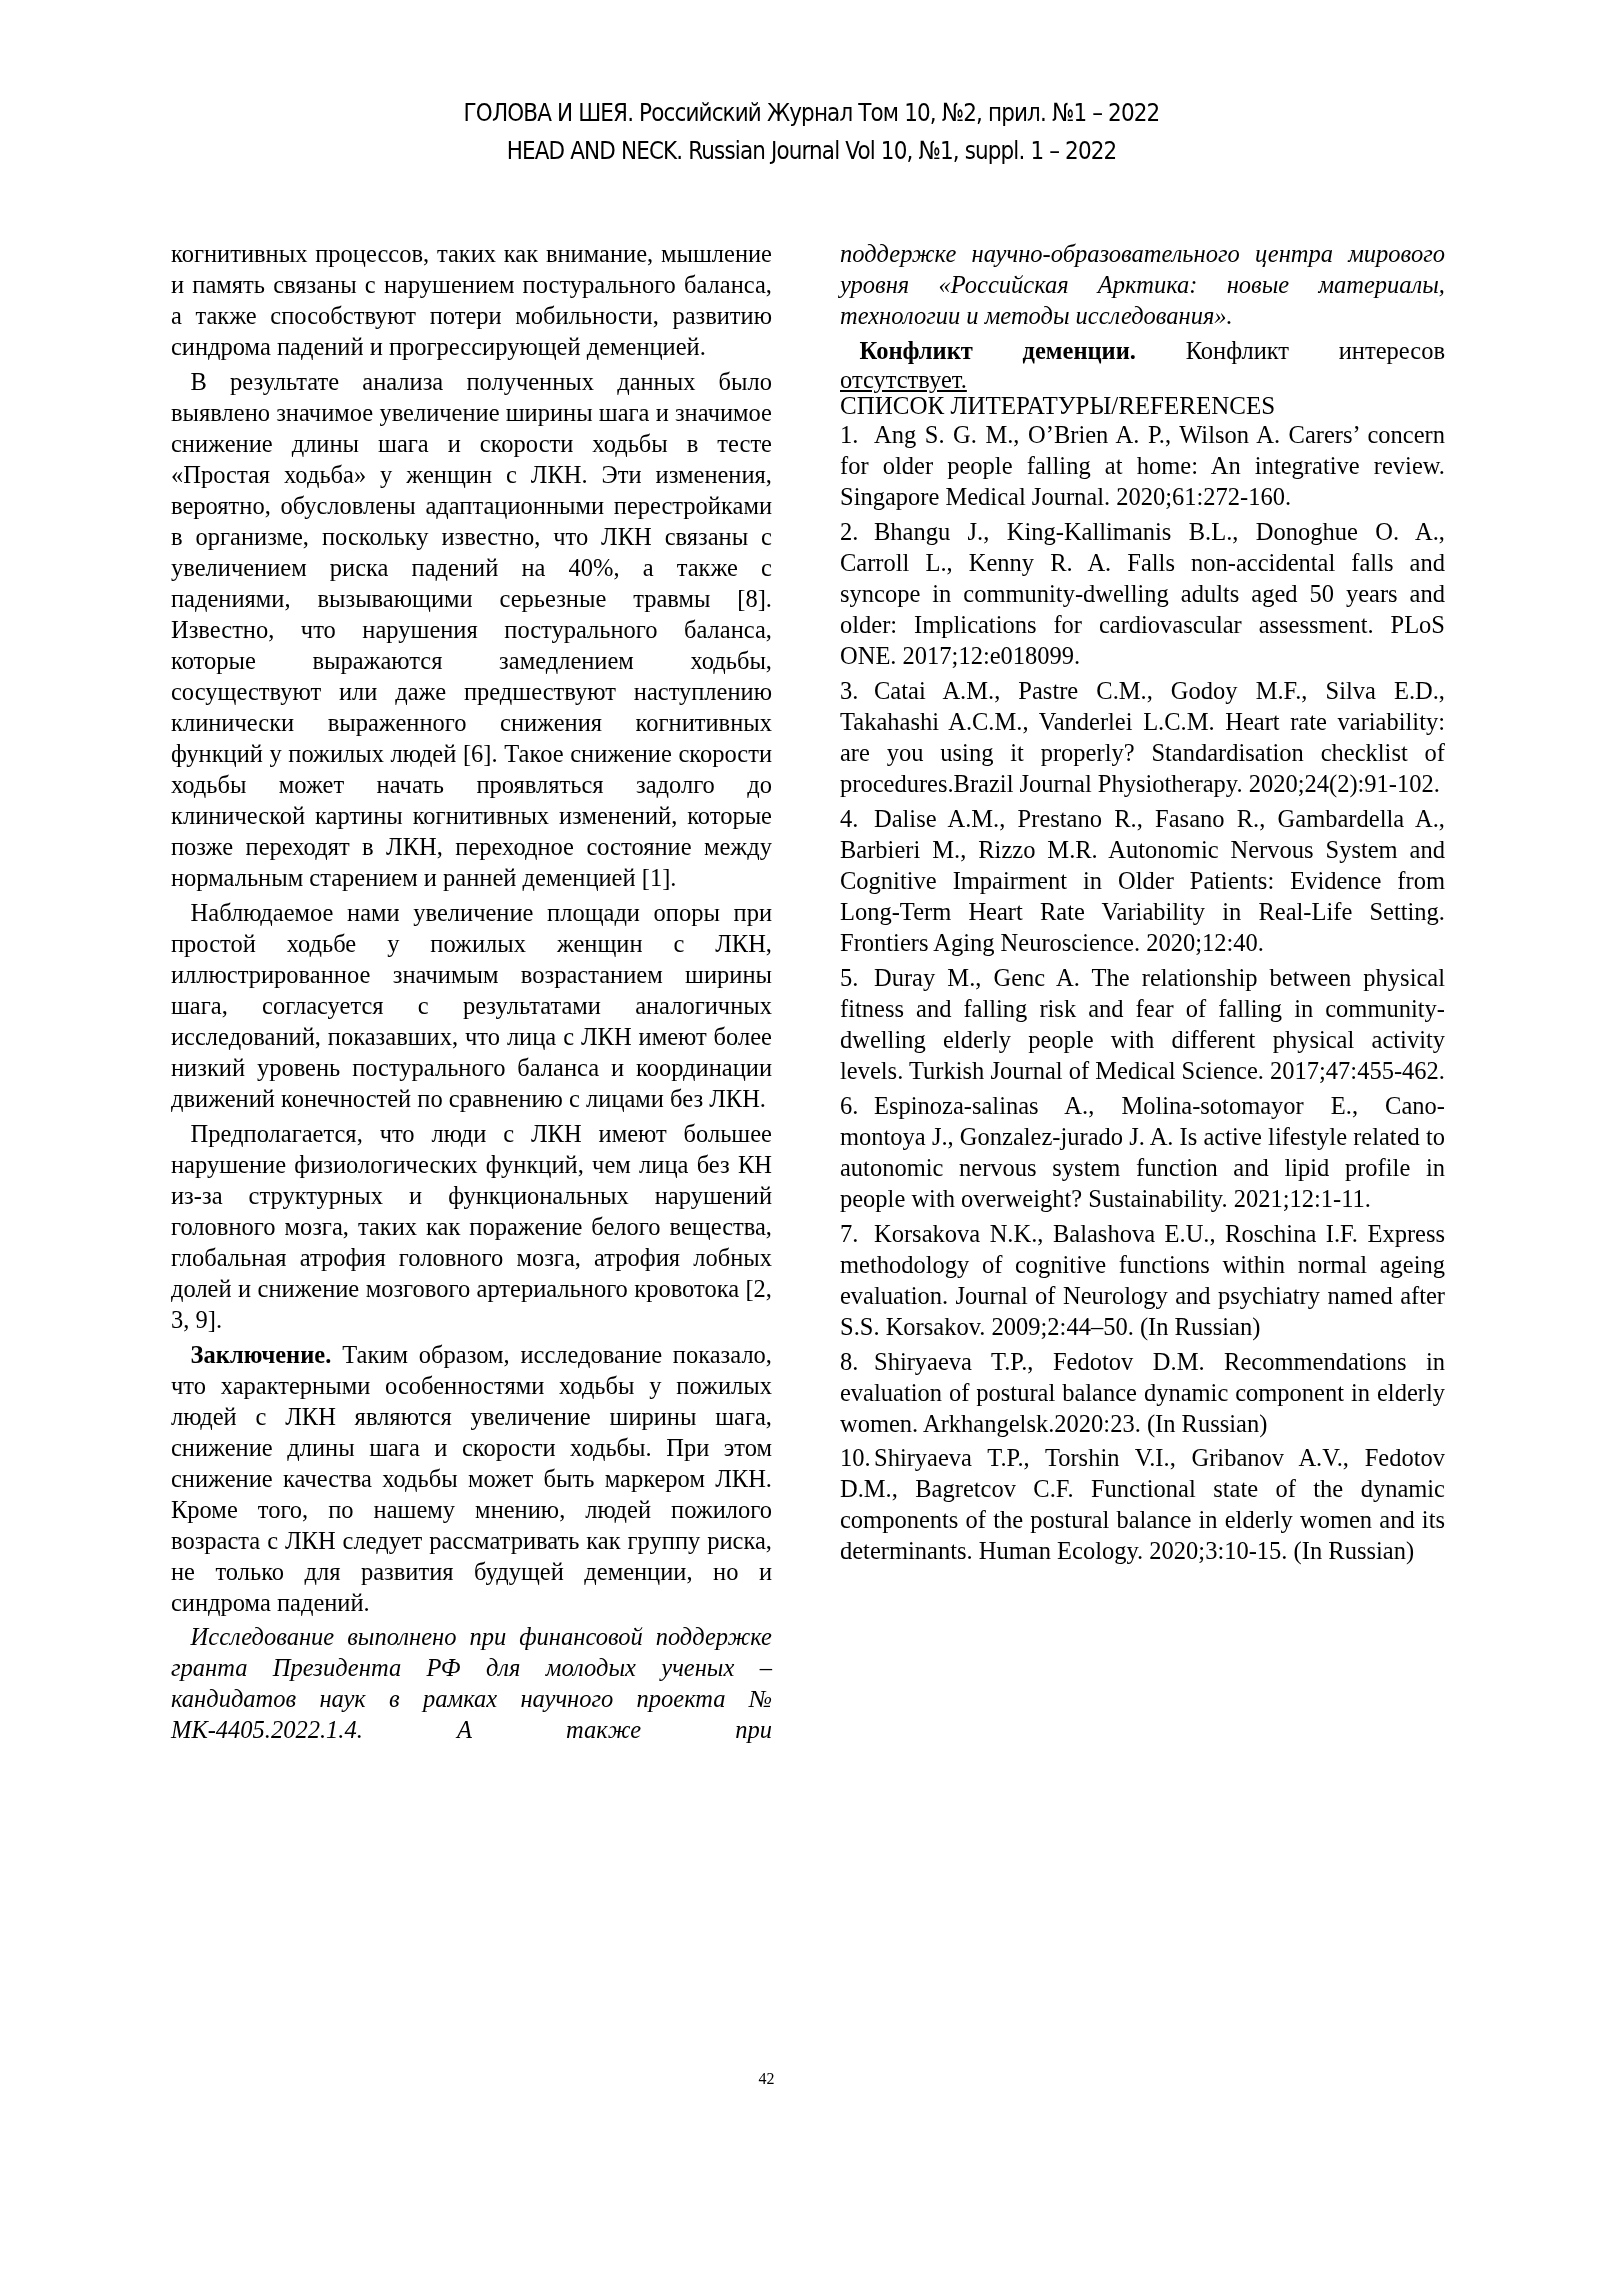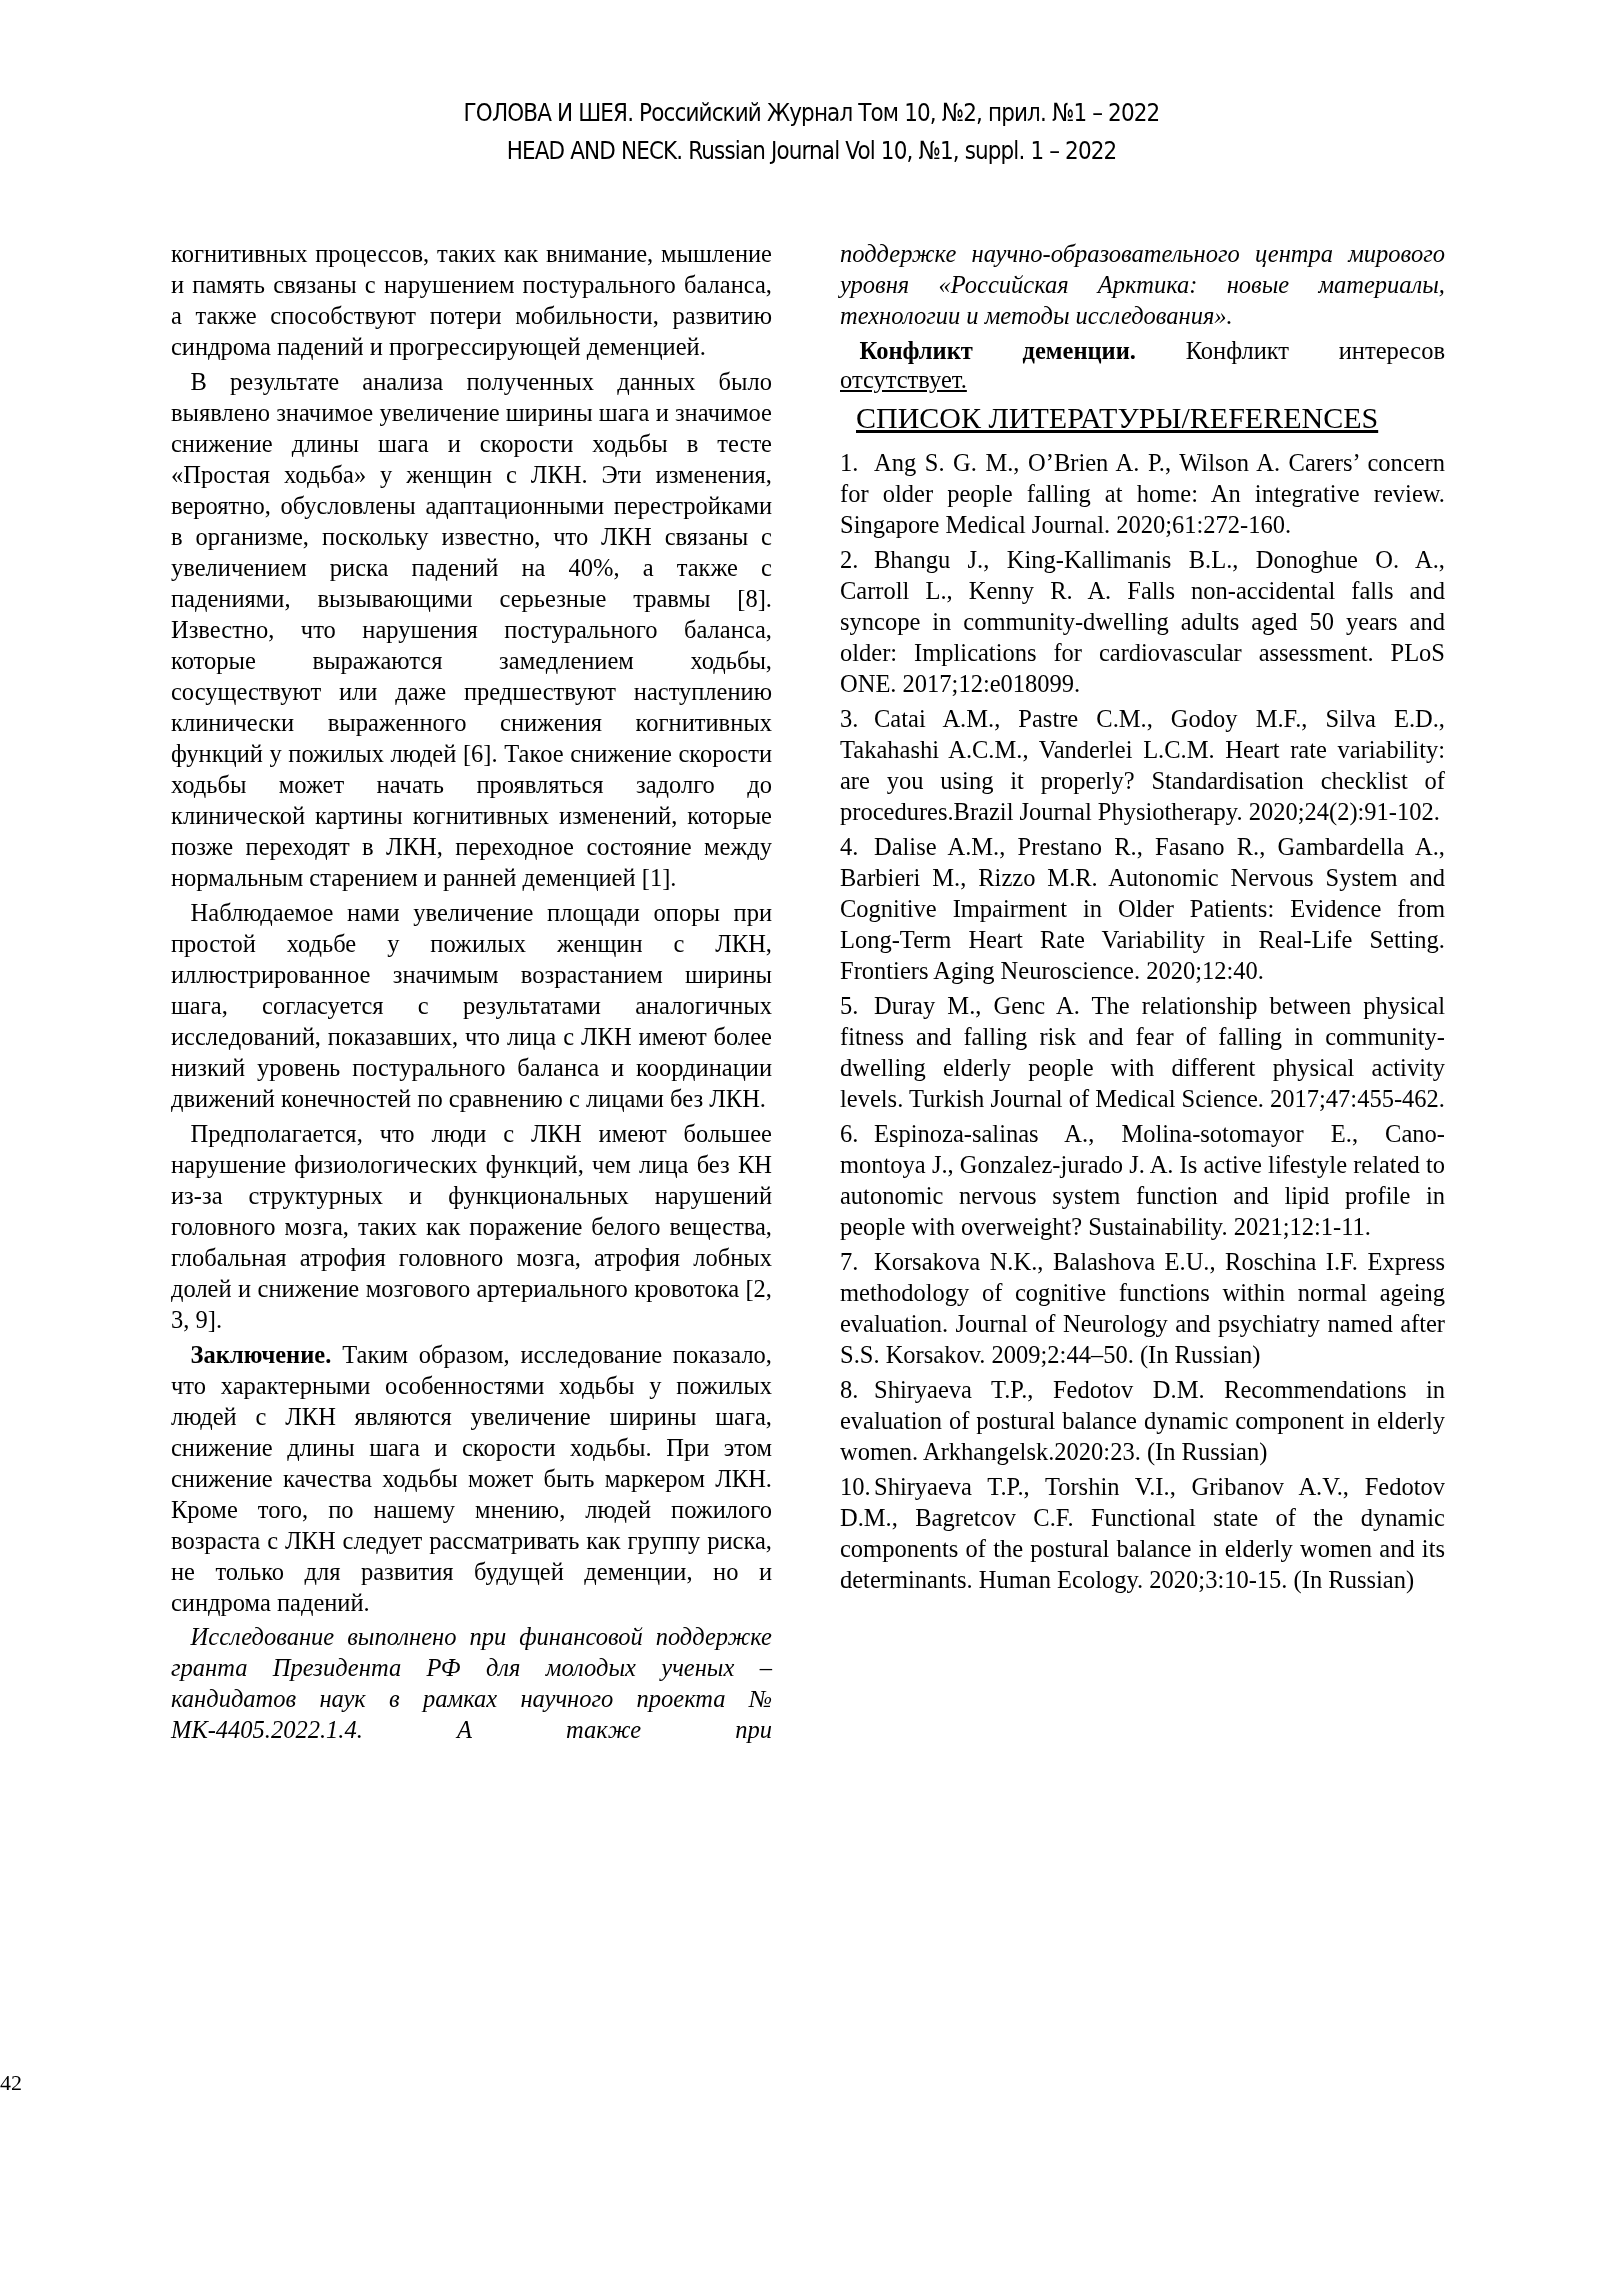--- a/index.html
+++ b/index.html
@@ -14,28 +14,28 @@
       position: absolute; top: 238px;
       font-family: "Liberation Serif", serif; font-size: 24.5px; line-height: 31px;
       text-align: justify; hyphens: none;
     }
     .col-left { left: 171px; width: 601px; }
     .col-right { left: 840px; width: 605px; }
     .col p { margin: 0 0 3.9px 0; }
     .indent { text-indent: 19.6px; }
     .italic { font-style: italic; }
     .bold { font-weight: bold; }
-    .refs-title { margin: 16px; line-height: 26px; font-size: 30px; text-decoration: underline; }
+    .refs-title { margin: 0; line-height: 26px; font-size: 25px; }
     .ref { margin: 0 0 1.3px 0; }
     .ref .num { display: inline-block; min-width: 34px; }
     .conflict { margin-bottom: 0; line-height: 31px; }
     .conflict-tail { line-height: 19.6px; margin-top: 0; text-decoration: underline; }
     .page-number {
-      position: absolute; left: 0; width: 1533px; top: 2070px; text-align: left;
-      font-family: "Liberation Serif", serif; font-size: 22px;
+      position: absolute; left: 0; width: 1533px; top: 2070px; text-align: center;
+      font-family: "Liberation Serif", serif; font-size: 16px;
     }
   </style>
 </head>
 <body>
 
 <div class="header">
   <div>ГОЛОВА И ШЕЯ. Российский Журнал Том 10, №2, прил. №1 – 2022</div>
   <div>HEAD AND NECK. Russian Journal Vol 10, №1, suppl. 1 – 2022</div>
 </div>
 

